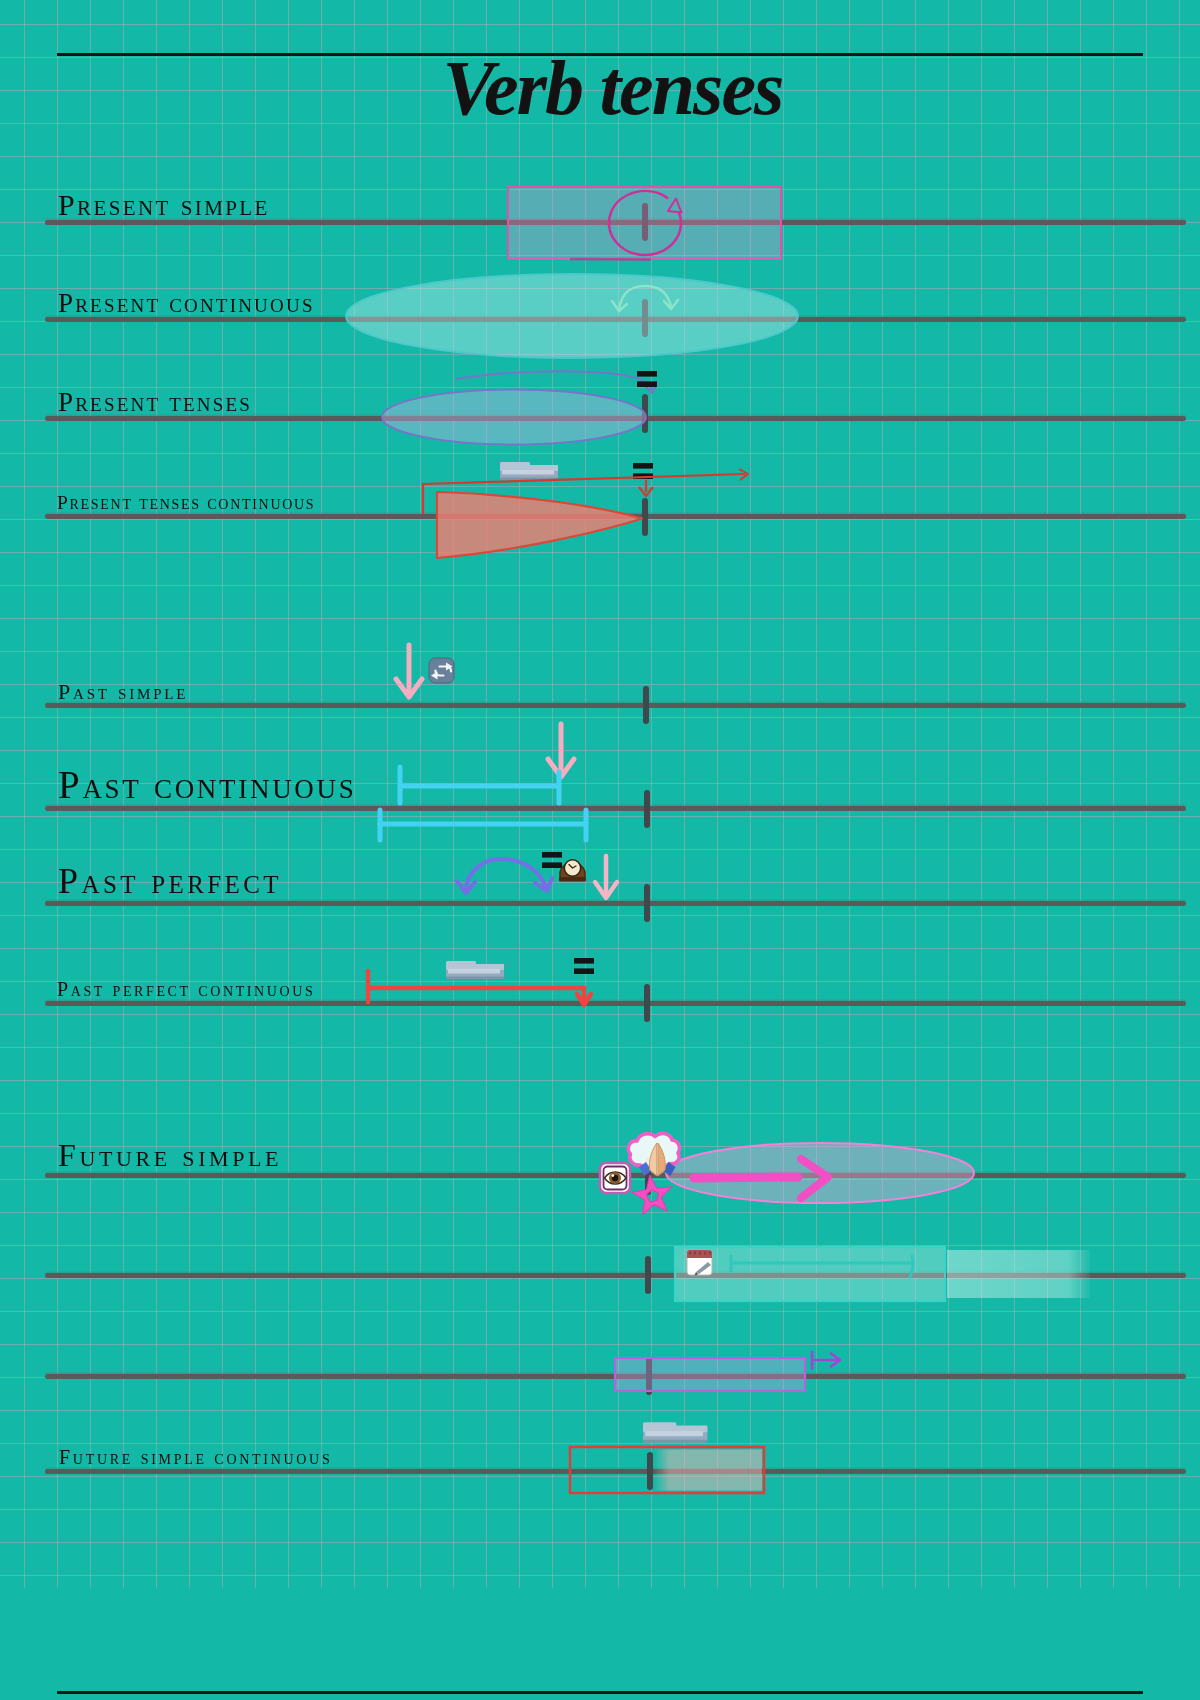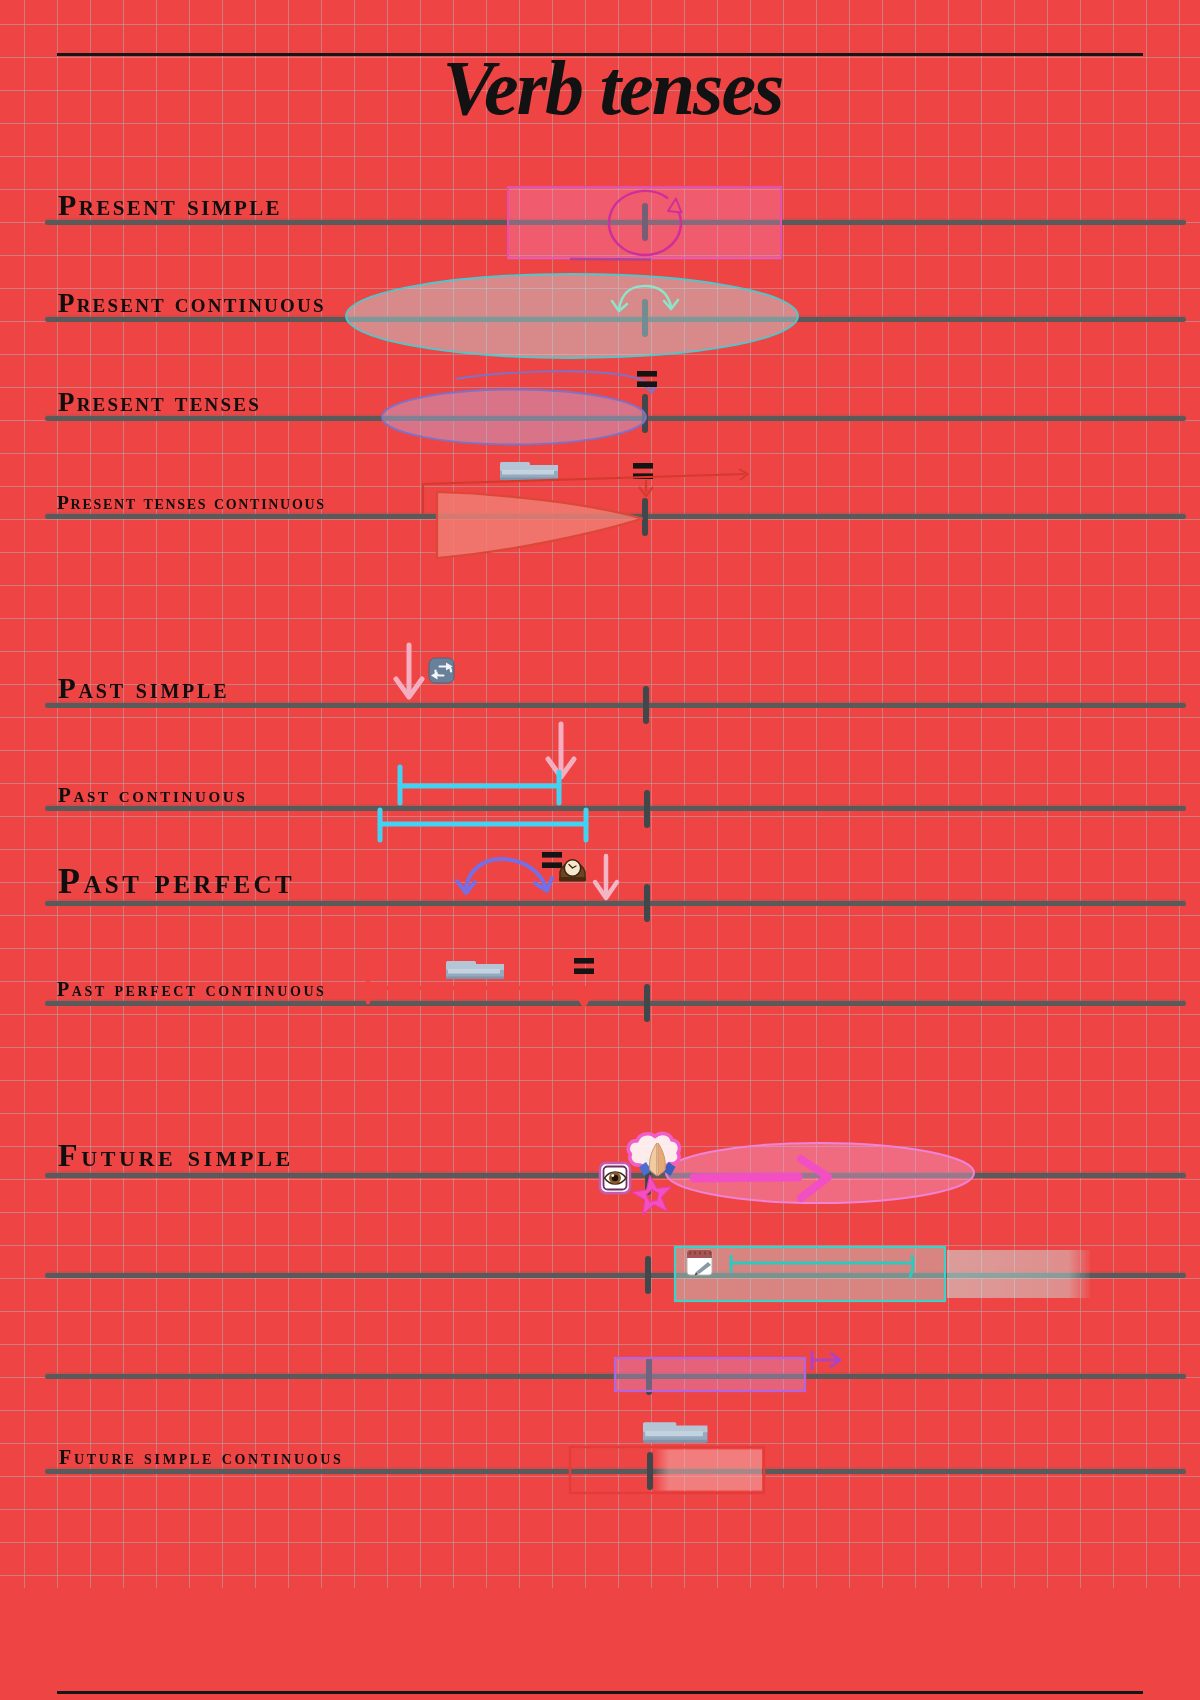--- a/index.html
+++ b/index.html
@@ -1,29 +1,29 @@
 <!DOCTYPE html>
 <html><head>
 <meta charset="utf-8">
 <style>
   html,body{margin:0;padding:0;background:#ffffff;}
-  #page{position:relative;width:1200px;height:1700px;background:#ef4444;overflow:hidden;
+  #page{position:relative;width:1200px;height:1700px;background:#14b8a6;overflow:hidden;
         font-family:"Liberation Serif", serif;}
   .grid{position:absolute;left:0;top:0;width:1200px;height:1588px;
     background-image:
       linear-gradient(to right, transparent 24px, rgba(178,170,179,0.54) 24px, rgba(178,170,179,0.54) 25px, transparent 25px),
       linear-gradient(to bottom, transparent 24px, rgba(178,170,179,0.54) 24px, rgba(178,170,179,0.54) 25px, transparent 25px);
     background-size:33px 33px;}
   .rule{position:absolute;background:#161616;}
   .rule.top{left:57px;top:53px;width:1086px;height:2.5px;}
   .rule.bottom{left:57px;top:1691px;width:1086px;height:3px;}
   .title{position:absolute;left:0;top:43px;width:1225px;text-align:center;
          font-family:"Liberation Serif", serif;font-style:italic;font-weight:700;
          font-size:78px;color:#121212;letter-spacing:-2px;}
-  .tlabel{position:absolute;color:#0f0f0f;font-weight:700;font-variant:small-caps;
+  .tlabel{position:absolute;color:#0f0f0f;font-weight:400;font-variant:small-caps;
           white-space:nowrap;transform:translateY(-100%);line-height:1.05;}
   
   .timeline{position:absolute;left:45px;width:1141px;height:5px;background:#5a5a5a;
             border-radius:3px;box-shadow:0 -1.5px 0 rgba(105,100,102,0.28);}
   .nowmark{position:absolute;width:6px;height:38px;background:#40484c;border-radius:3px;}
   svg.overlay{position:absolute;left:0;top:0;}
 </style>
 </head>
 <body>
 
@@ -42,25 +42,25 @@
   <div class="nowmark" style="left:642px;top:299px"></div>
 
   <div class="tlabel" style="left:58px;top:416px;font-size:27px;letter-spacing:2.2px">Present tenses</div>
   <div class="timeline" style="top:416px"></div>
   <div class="nowmark" style="left:642px;top:394px;height:39px"></div>
 
   <div class="tlabel" style="left:57px;top:513px;font-size:19.5px;letter-spacing:1.7px">Present tenses continuous</div>
   <div class="timeline" style="top:514px"></div>
   <div class="nowmark" style="left:642px;top:498px"></div>
 
-  <div class="tlabel" style="left:58px;top:703px;font-size:29px;letter-spacing:2.8px">Past simple</div>
+  <div class="tlabel" style="left:58px;top:703px;font-size:22px;letter-spacing:2.8px">Past simple</div>
   <div class="timeline" style="top:703px"></div>
   <div class="nowmark" style="left:643px;top:686px"></div>
 
-  <div class="tlabel" style="left:58px;top:806px;font-size:21px;letter-spacing:2.7px">Past continuous</div>
+  <div class="tlabel" style="left:58px;top:806px;font-size:39px;letter-spacing:2.7px">Past continuous</div>
   <div class="timeline" style="top:806px"></div>
   <div class="nowmark" style="left:644px;top:790px"></div>
 
   <div class="tlabel" style="left:58px;top:901px;font-size:36px;letter-spacing:3.4px">Past perfect</div>
   <div class="timeline" style="top:901px"></div>
   <div class="nowmark" style="left:644px;top:884px"></div>
 
   <div class="tlabel" style="left:57px;top:1000px;font-size:20px;letter-spacing:2.6px">Past perfect continuous</div>
   <div class="timeline" style="top:1001px"></div>
   <div class="nowmark" style="left:644px;top:984px"></div>

